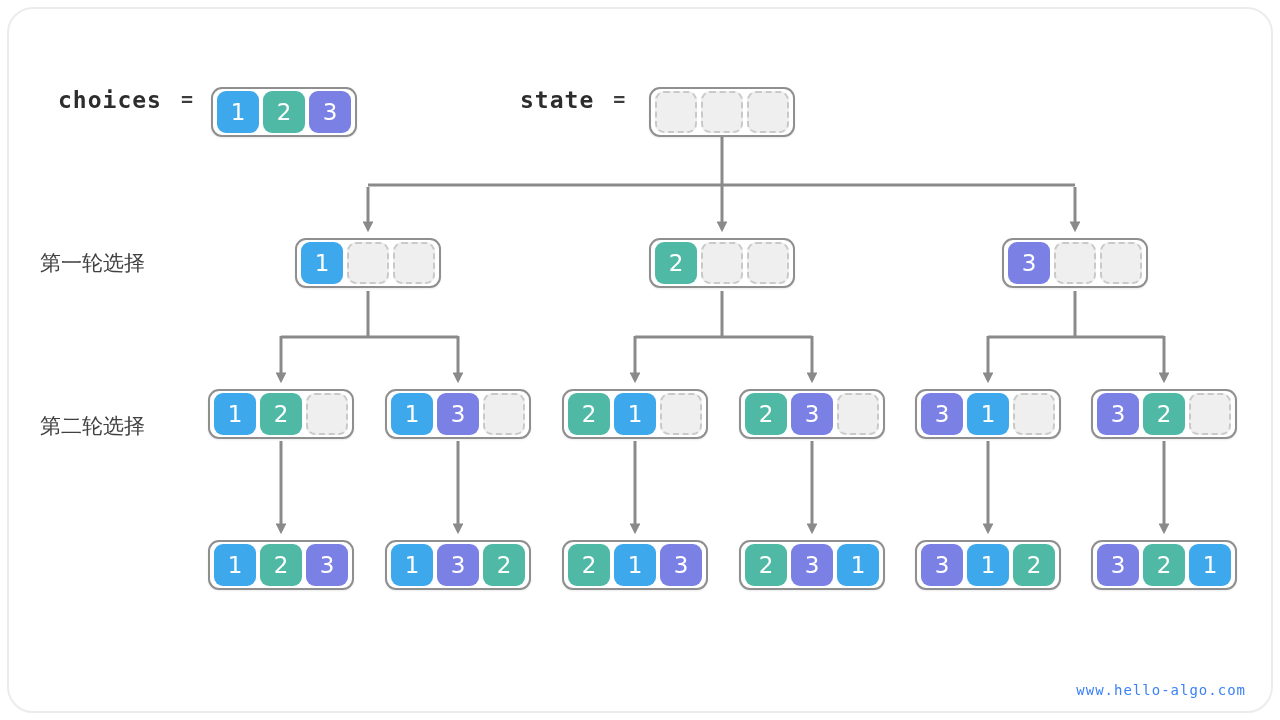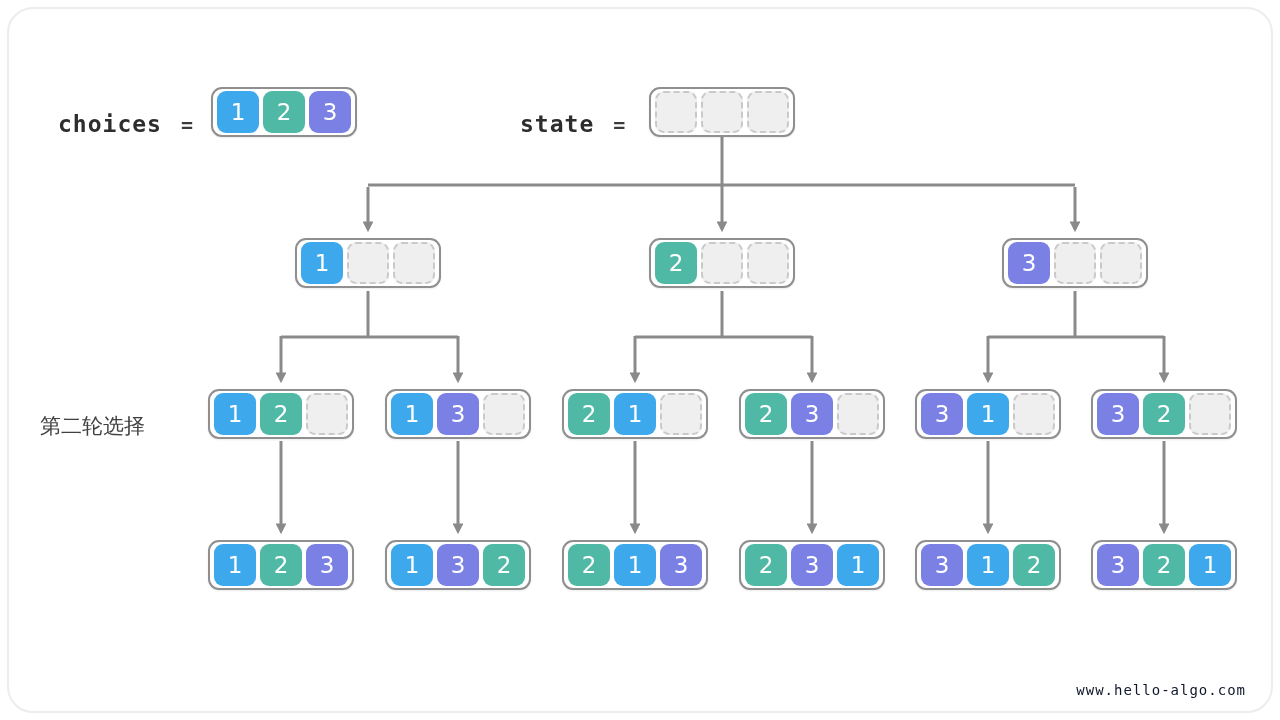--- a/index.html
+++ b/index.html
@@ -21,35 +21,35 @@
   }
   .cell {
     width:42px; height:42px; box-sizing:border-box; border-radius:9px;
     display:flex; align-items:center; justify-content:center;
     color:#fff; font:500 23px "DejaVu Sans", sans-serif;
   }
   .cell.empty { background:#efefef; border:2px dashed #c9c9c9; }
 
   .eq-group {
     position:absolute; top:87px; height:50px;
-    display:flex; align-items:flex-end; gap:19px;
+    display:flex; align-items:flex-start; gap:19px;
     font-family:"DejaVu Sans Mono", monospace; color:#2d2d2d;
   }
   .eq-group .name { font-size:23px; font-weight:700; letter-spacing:1px; }
   .eq-group .eq   { font-size:20px; font-weight:700; color:#3c3c3c; }
 
   .round-label {
     position:absolute; left:40px; width:170px; height:50px;
     display:flex; align-items:center;
     font-size:21px; font-weight:500; color:#404040;
     font-family:"DejaVu Sans", sans-serif;
   }
   .watermark {
     position:absolute; right:34px; bottom:22px;
-    font:14px "DejaVu Sans Mono", monospace; color:#0f172a; letter-spacing:1px;text-align:right;
+    font:14px "DejaVu Sans Mono", monospace; color:#3b82f6; letter-spacing:1px;text-align:right;
   }
 </style>
 </head>
 <body>
 
 <div class="canvas">
   <div class="card-border"></div>
 
   <svg class="arrow-layer" width="1280" height="720" viewBox="0 0 1280 720">
     <defs>
@@ -100,20 +100,21 @@
   <div class="eq-group" style="left:520px">
     <span class="name">state</span>
     <span class="eq">=</span>
   </div>
   <div class="node" style="left:649px;top:87px">
     <span class="cell empty"></span>
     <span class="cell empty"></span>
     <span class="cell empty"></span>
   </div>
 
+  <div class="round-label" style="top:238px">第一轮选择</div>
   <div class="round-label" style="top:401px">第二轮选择</div>
 
   <div class="node" style="left:295px;top:238px">
     <span class="cell" style="background: rgb(61, 168, 236);">1</span>
     <span class="cell empty"></span>
     <span class="cell empty"></span>
   </div>
   <div class="node" style="left:649px;top:238px">
     <span class="cell" style="background: rgb(79, 185, 165);">2</span>
     <span class="cell empty"></span>

